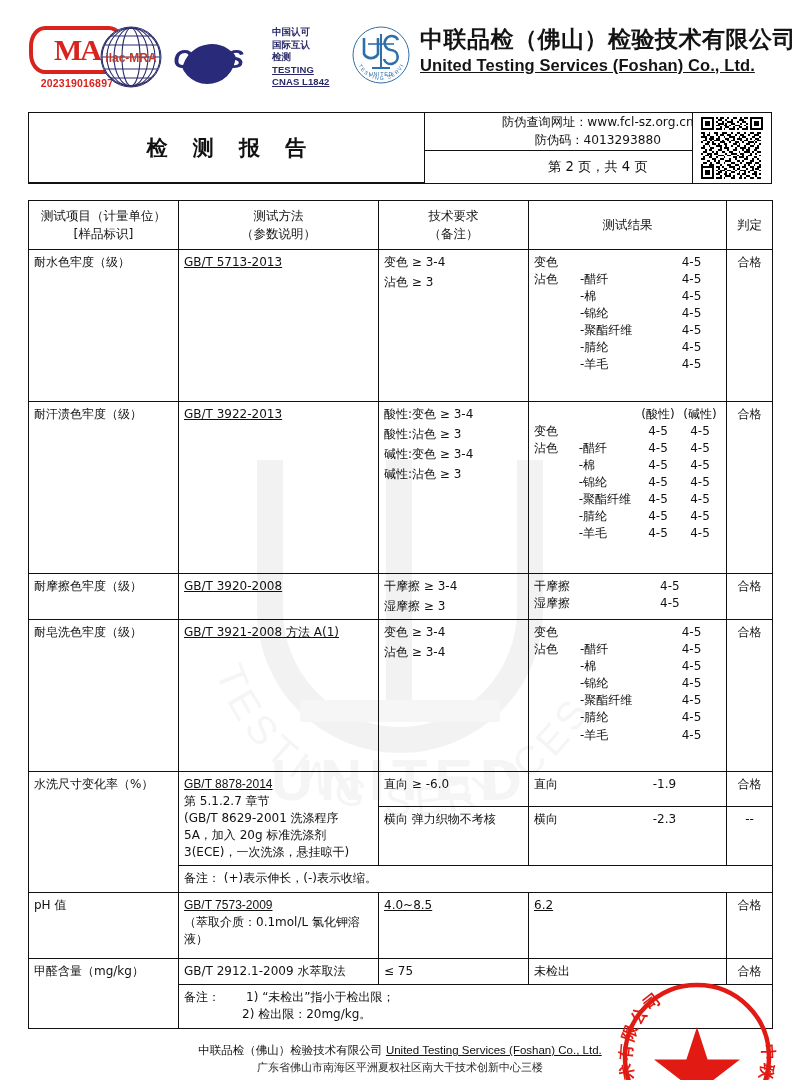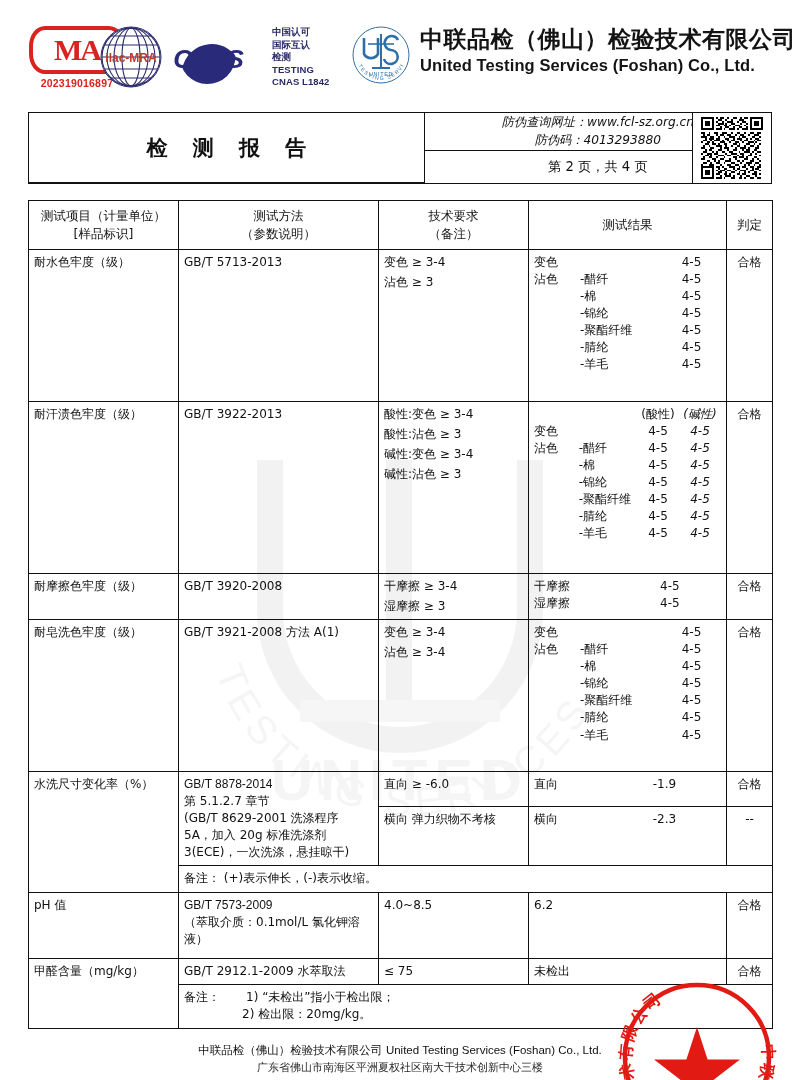--- a/index.html
+++ b/index.html
@@ -70,21 +70,21 @@
   }
   .redact{
     display:inline-block;width:118px;height:13px;margin-left:1px;
     background:#1b1b1b;border-radius:6px;
     filter:blur(2.2px);vertical-align:-2px;
   }
   .tb-right{flex:1;display:flex;flex-direction:column;}
   .tb-anti{
     flex:1.08;border-bottom:1.6px solid #111;
     display:flex;flex-direction:column;align-items:center;justify-content:flex-start;
-    font-family:"DejaVu Sans",sans-serif;font-size:12.2px;line-height:1.5;color:#111;font-style:italic;
+    font-family:"DejaVu Sans",sans-serif;font-size:12.2px;line-height:1.5;color:#111;
   }
   .tb-page{
     flex:1;display:flex;align-items:center;justify-content:center;
     font-family:"DejaVu Sans",sans-serif;font-size:13.2px;color:#111;
   }
   .qr{
     position:absolute;right:28px;top:0;width:80px;height:72px;
     border:1.6px solid #111;box-sizing:border-box;background:#fff;
     display:flex;align-items:center;justify-content:center;z-index:3;
   }
@@ -99,28 +99,28 @@
     border:1px solid #111;vertical-align:top;padding:4px 5px;
     font-family:"DejaVu Sans",sans-serif;font-size:12px;line-height:1.42;color:#111;
     background:transparent;
   }
   table.rep thead th{
     text-align:center;vertical-align:middle;font-weight:normal;
     font-size:12.5px;padding:6px 4px;line-height:1.45;
   }
   .c1{width:150px;}.c2{width:200px;}.c3{width:150px;}.c4{width:198px;}.c5{width:46px;}
   .ctr{text-align:center;}
-  .en{font-family:"Liberation Sans",sans-serif;}
+  .en{font-family:"Liberation Sans",sans-serif;text-decoration:underline;}
 
   
   .kv{display:table;width:100%;}
   .kv .r{display:table-row;}
   .kv .sub{display:table-cell;white-space:nowrap;padding-right:6px;}
   .kv .v{display:table-cell;text-align:center;white-space:nowrap;min-width:42px;}
-  .kv .v2{display:table-cell;text-align:center;white-space:nowrap;min-width:42px;font-style:italic;}
+  .kv .v2{display:table-cell;text-align:center;white-space:nowrap;min-width:42px;}
   .kv .kwide{display:table-cell;white-space:nowrap;width:46px;}
   .reqline{white-space:nowrap;}
   .reqline + .reqline{margin-top:3px;}
   .note{padding-left:2px;}
   .ind{display:inline-block;width:26px;}
 
   
   .footer{
     position:absolute;left:0;bottom:4px;width:800px;text-align:center;z-index:2;
     font-family:"DejaVu Sans",sans-serif;font-size:11.5px;color:#111;line-height:1.5;

